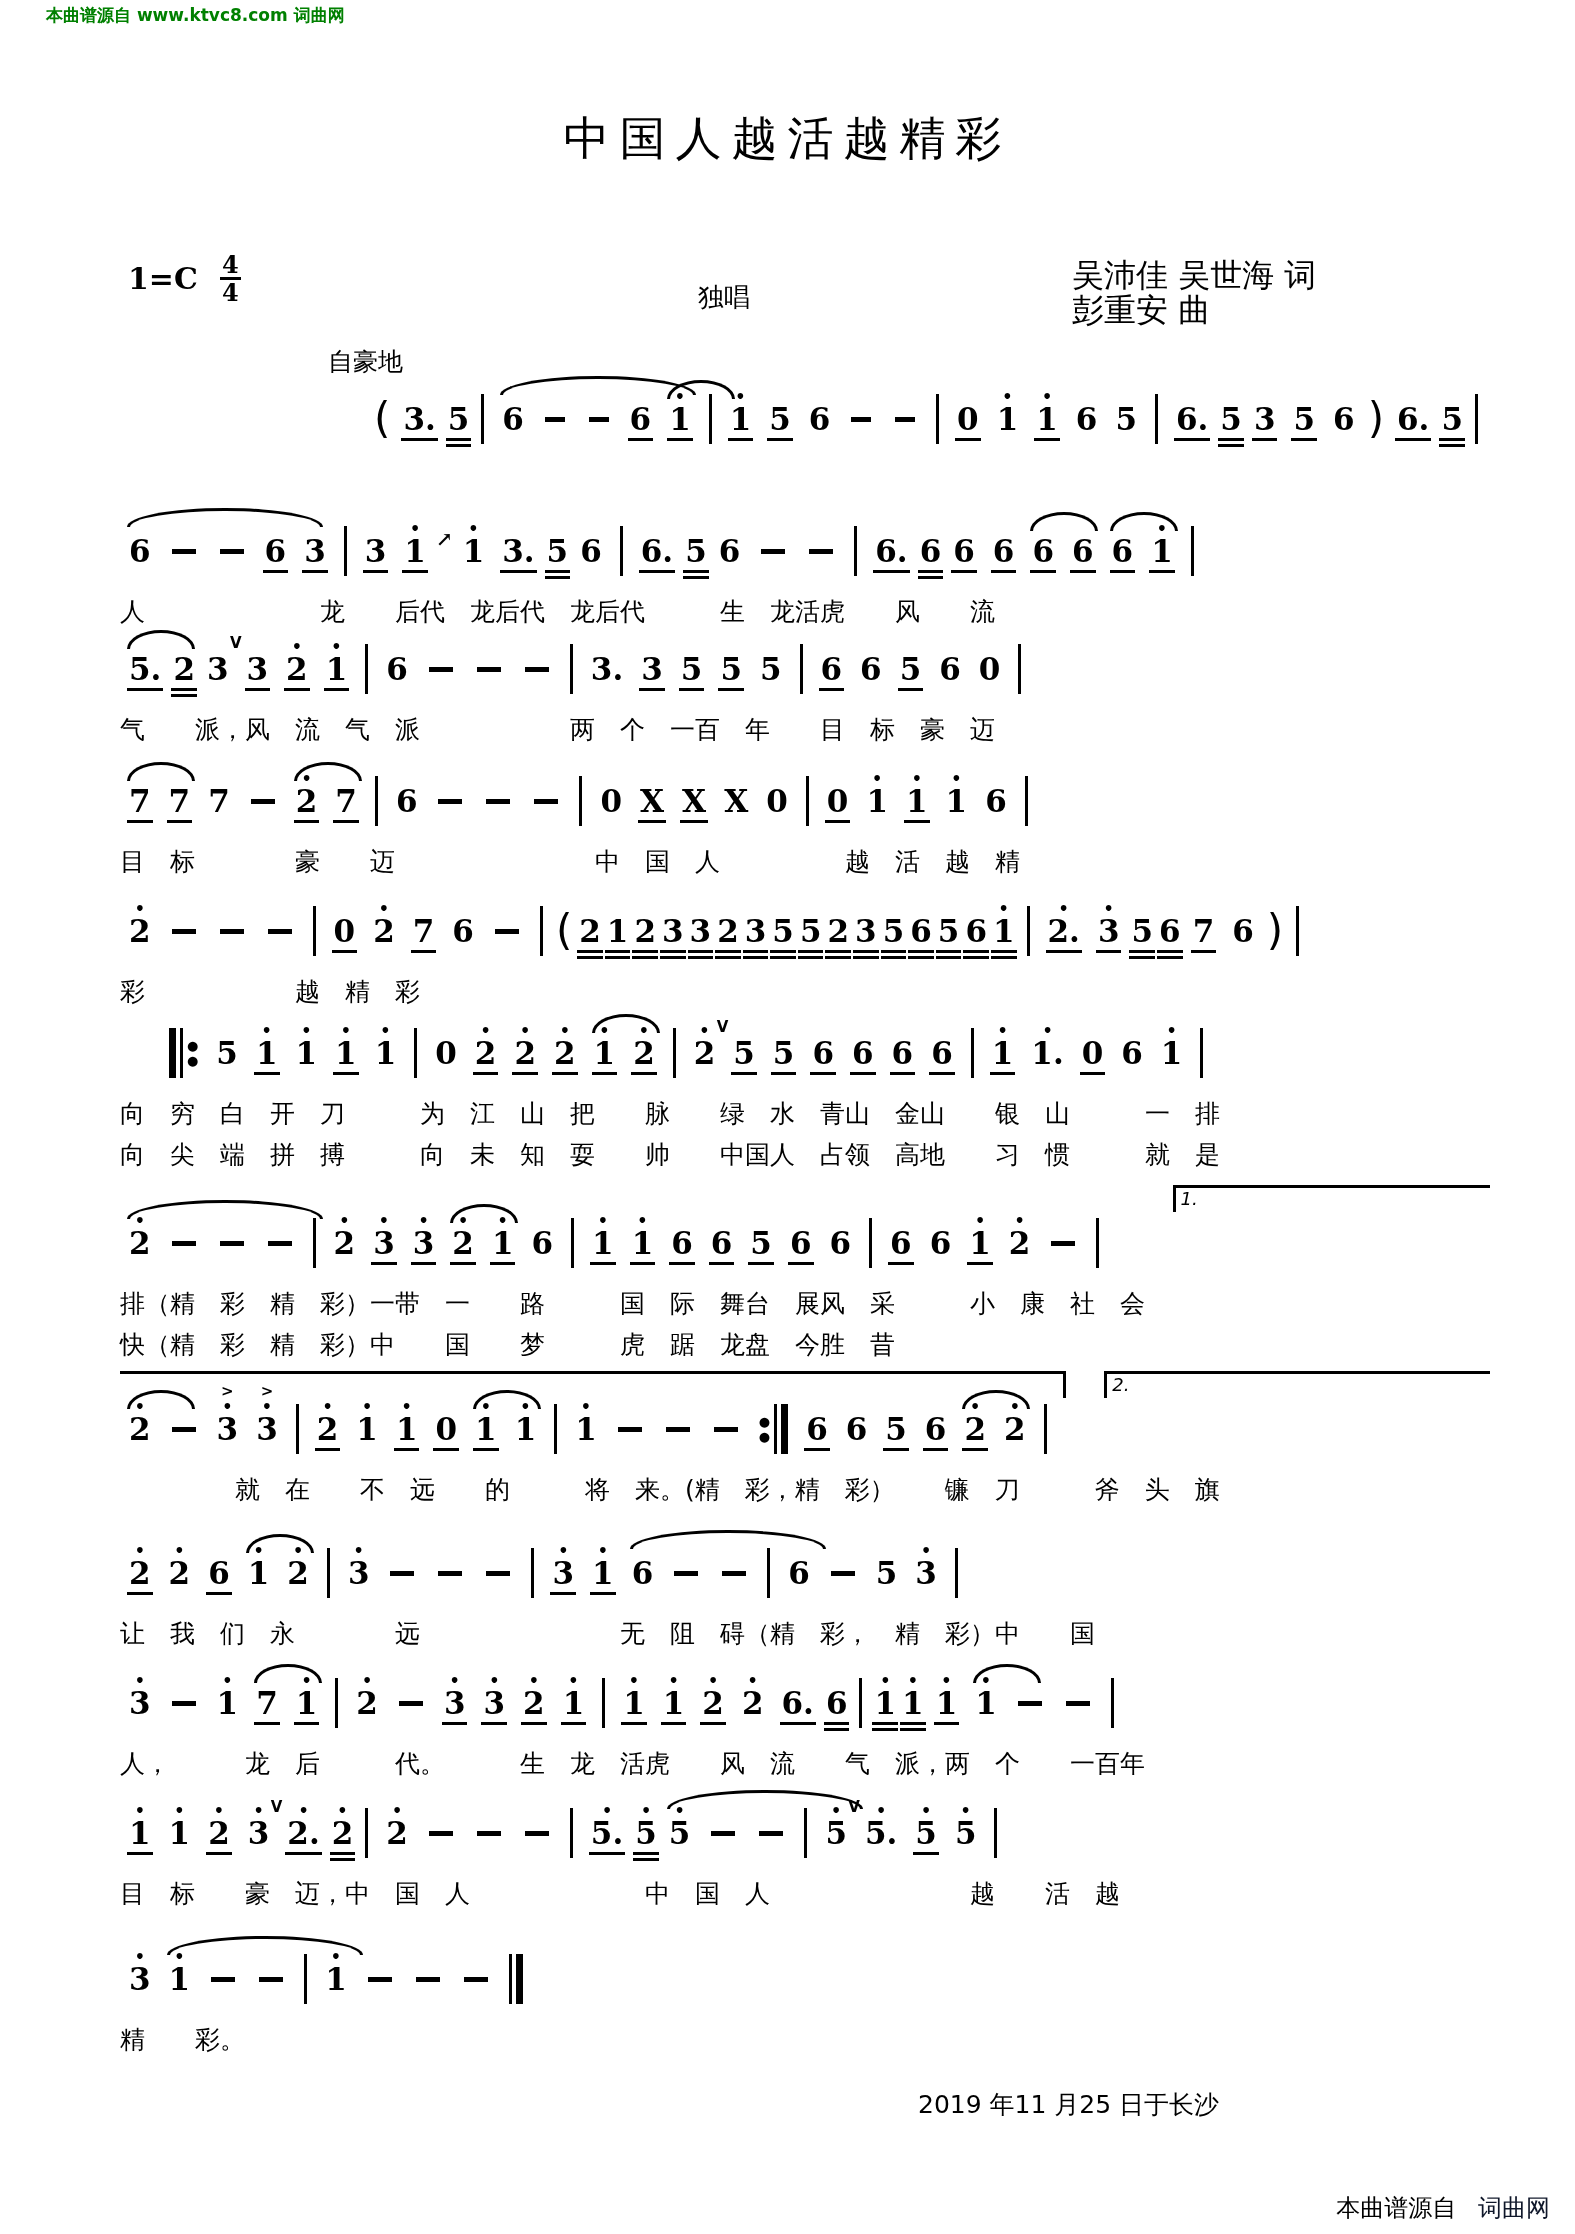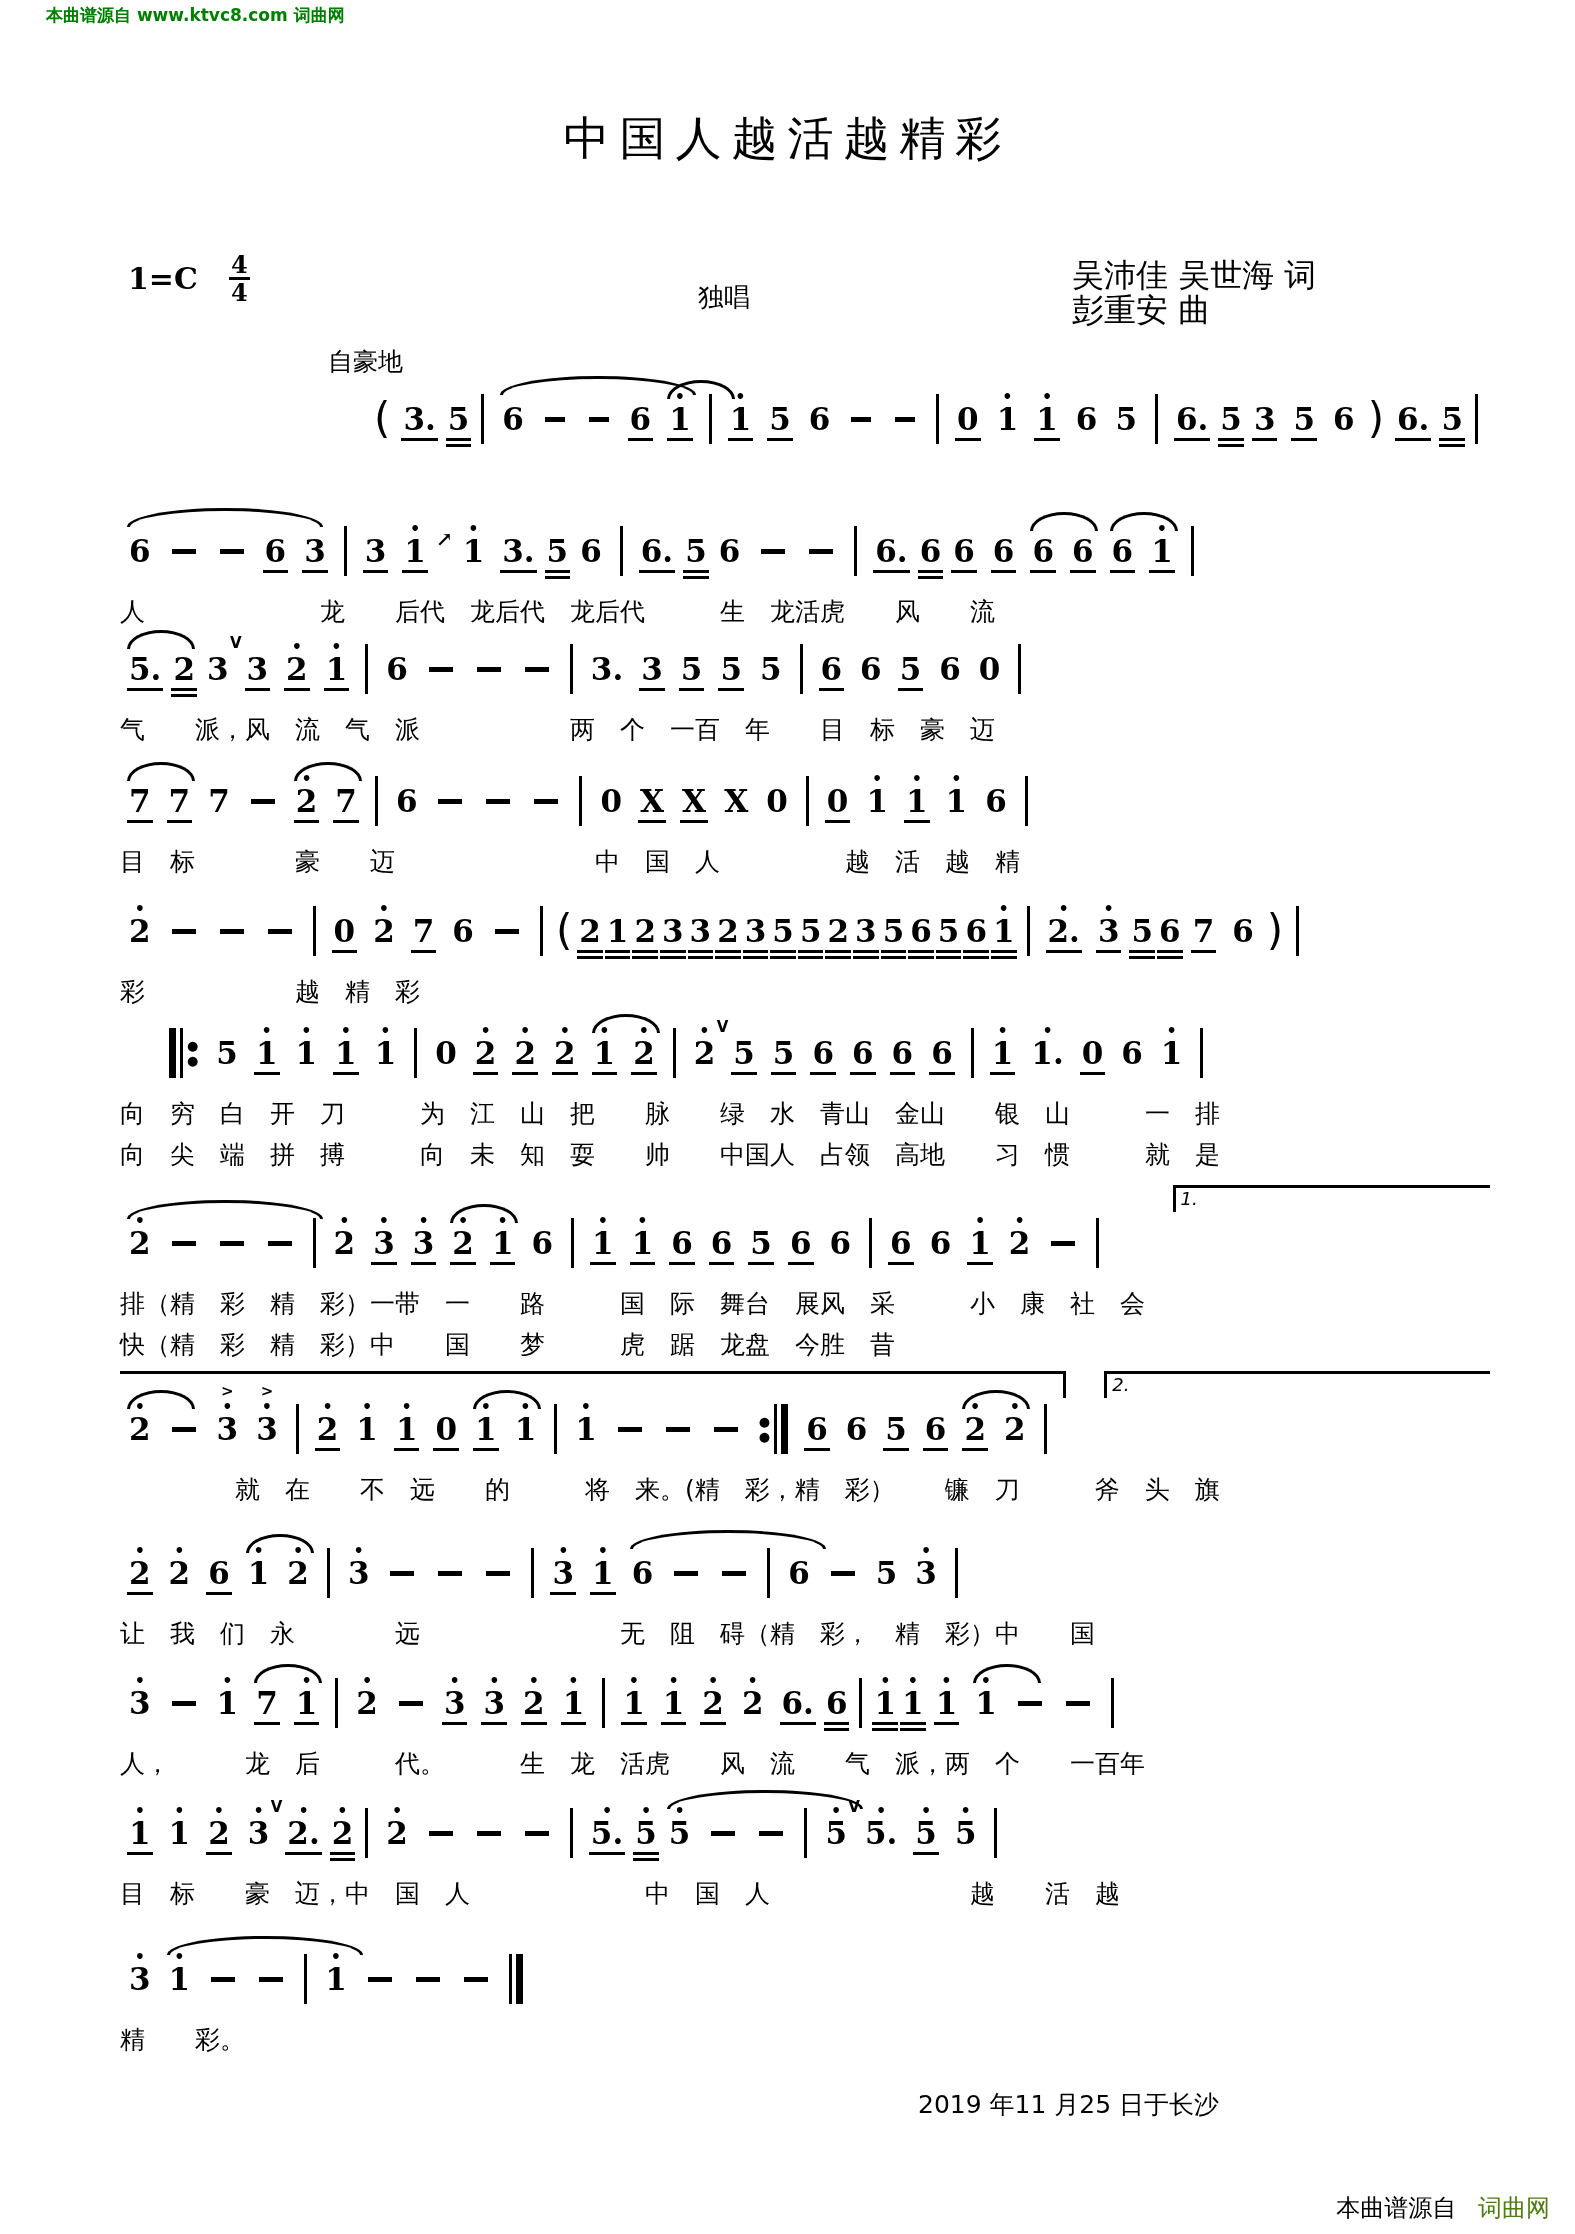--- a/index.html
+++ b/index.html
@@ -2,21 +2,21 @@
 <html><head>
 <meta charset="utf-8">
 <style>
   html,body{margin:0;padding:0;background:#fff;}
   .page{position:relative;width:1575px;height:2234px;background:#fff;overflow:hidden;
         font-family:"DejaVu Sans",sans-serif;color:#000;}
   .wm-top{position:absolute;left:22px;top:4px;font-size:17px;font-weight:bold;}
   .title{position:absolute;left:0;right:0;top:108px;text-align:center;
          font-size:46px;font-weight:normal;letter-spacing:10px;}
   .keysig{position:absolute;left:128px;top:252px;font-size:30px;font-weight:bold;
-          font-family:"DejaVu Serif",serif;display:flex;align-items:center;gap:31px;}
+          font-family:"DejaVu Serif",serif;display:flex;align-items:center;gap:22px;}
   .frac{display:inline-flex;flex-direction:column;align-items:center;font-size:24px;line-height:1.05;}
   .frac .den{border-top:3px solid #000;padding:0 2px;}
   .voice{position:absolute;left:698px;top:280px;font-size:26px;}
   .credits{position:absolute;left:1072px;top:258px;font-size:32px;line-height:35px;}
   .expr{position:absolute;left:328px;top:345px;font-size:25px;}
   .footer-date{position:absolute;left:918px;top:2088px;font-size:25px;}
   .wm-bottom{position:absolute;right:25px;top:2192px;font-size:24px;}
 
   
   .sys{position:absolute;left:120px;right:88px;}
@@ -547,15 +547,15 @@
           </span>
         </div>
         <div class="lyr">精　　彩。</div>
       </div>
     </div>
 
   <div class="footer-date">2019 年11 月25 日于长沙</div>
 
   <div class="wm-bottom">
     <span>本曲谱源自</span>
-    <span id="siteLink" style="margin-left: 14px; color: #4d7c0f;">词曲网</span>
+    <span id="siteLink" style="margin-left: 14px; color: #0f172a;">词曲网</span>
   </div>
 </div>
 
 </body></html>

